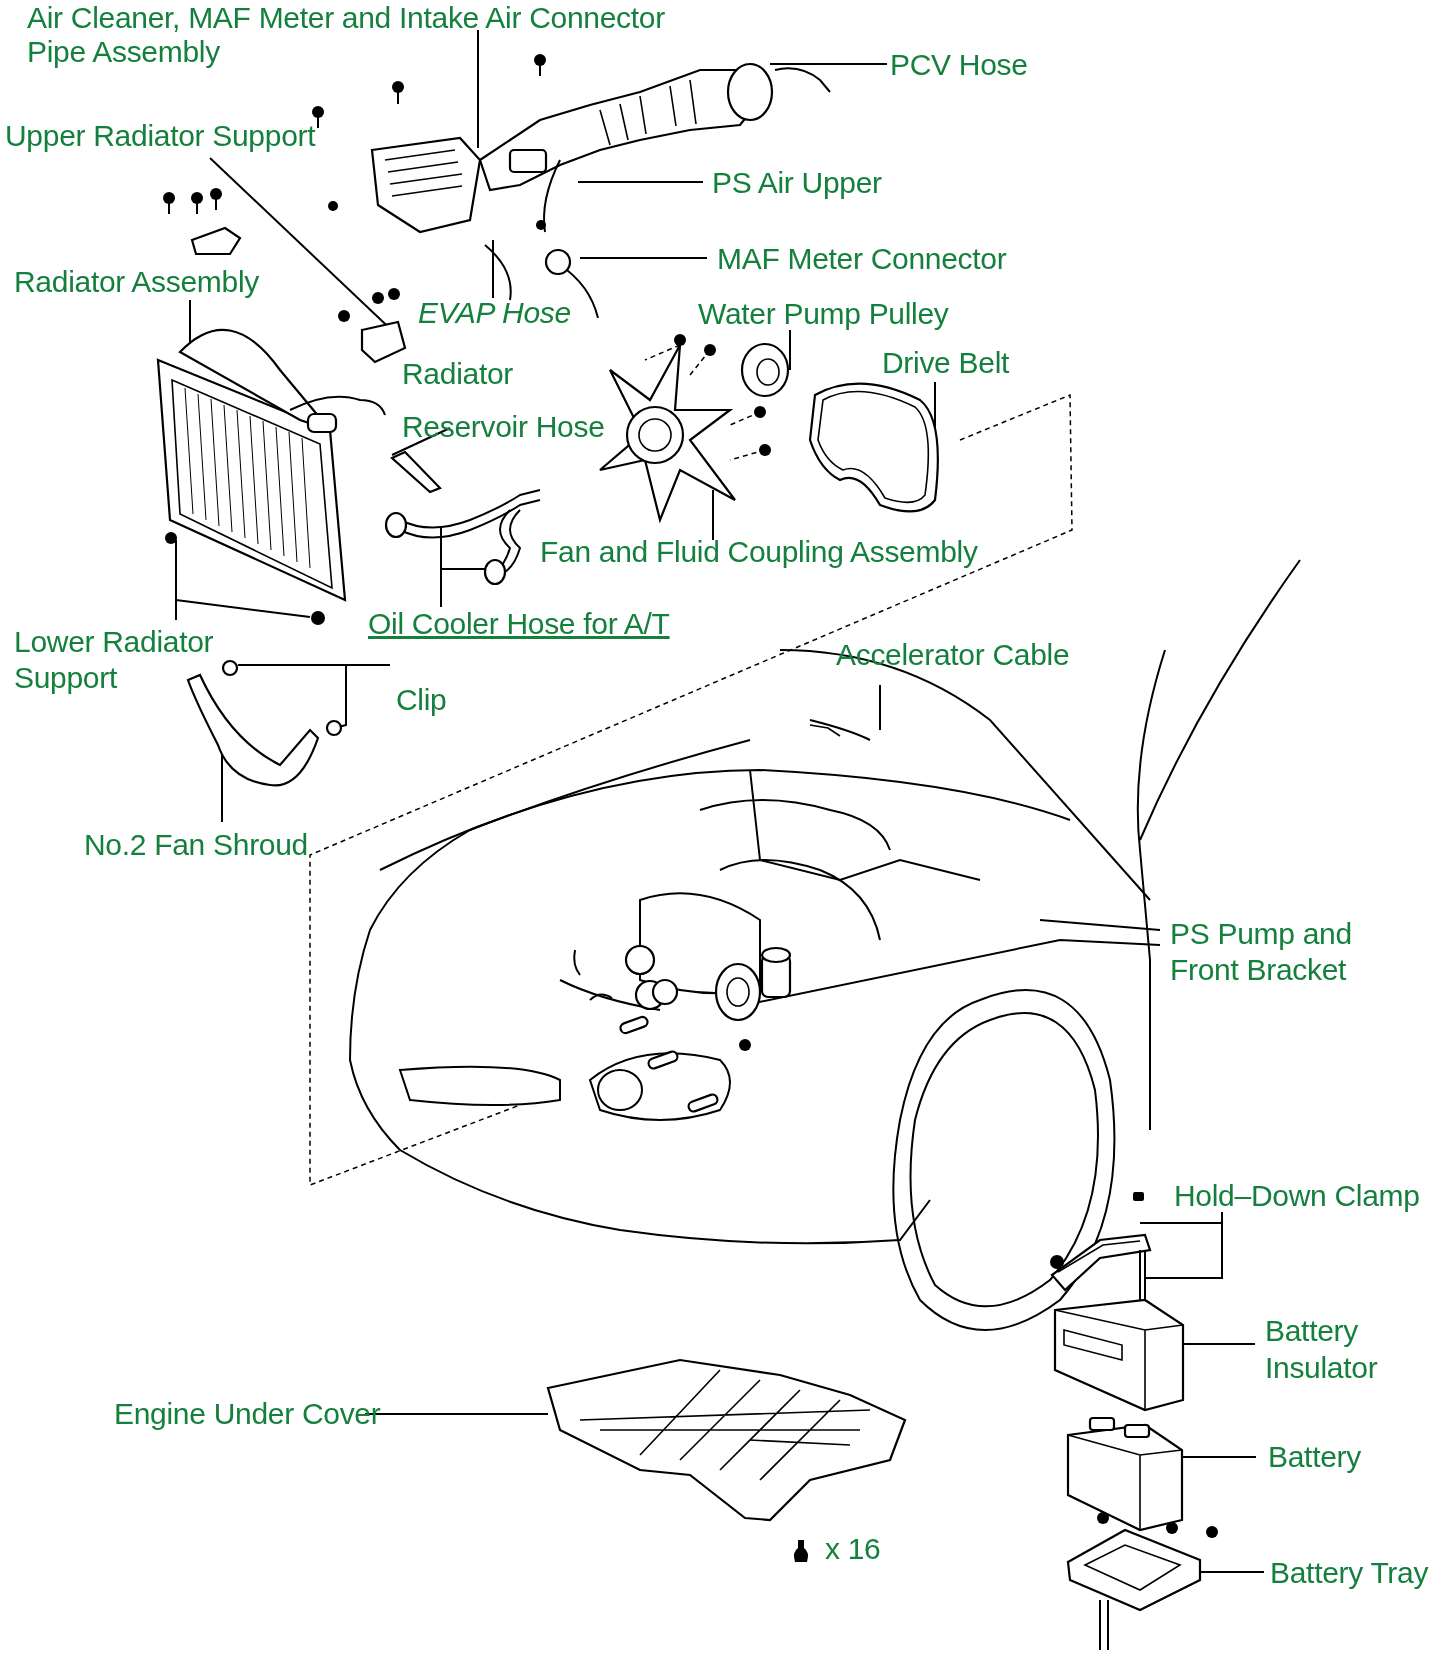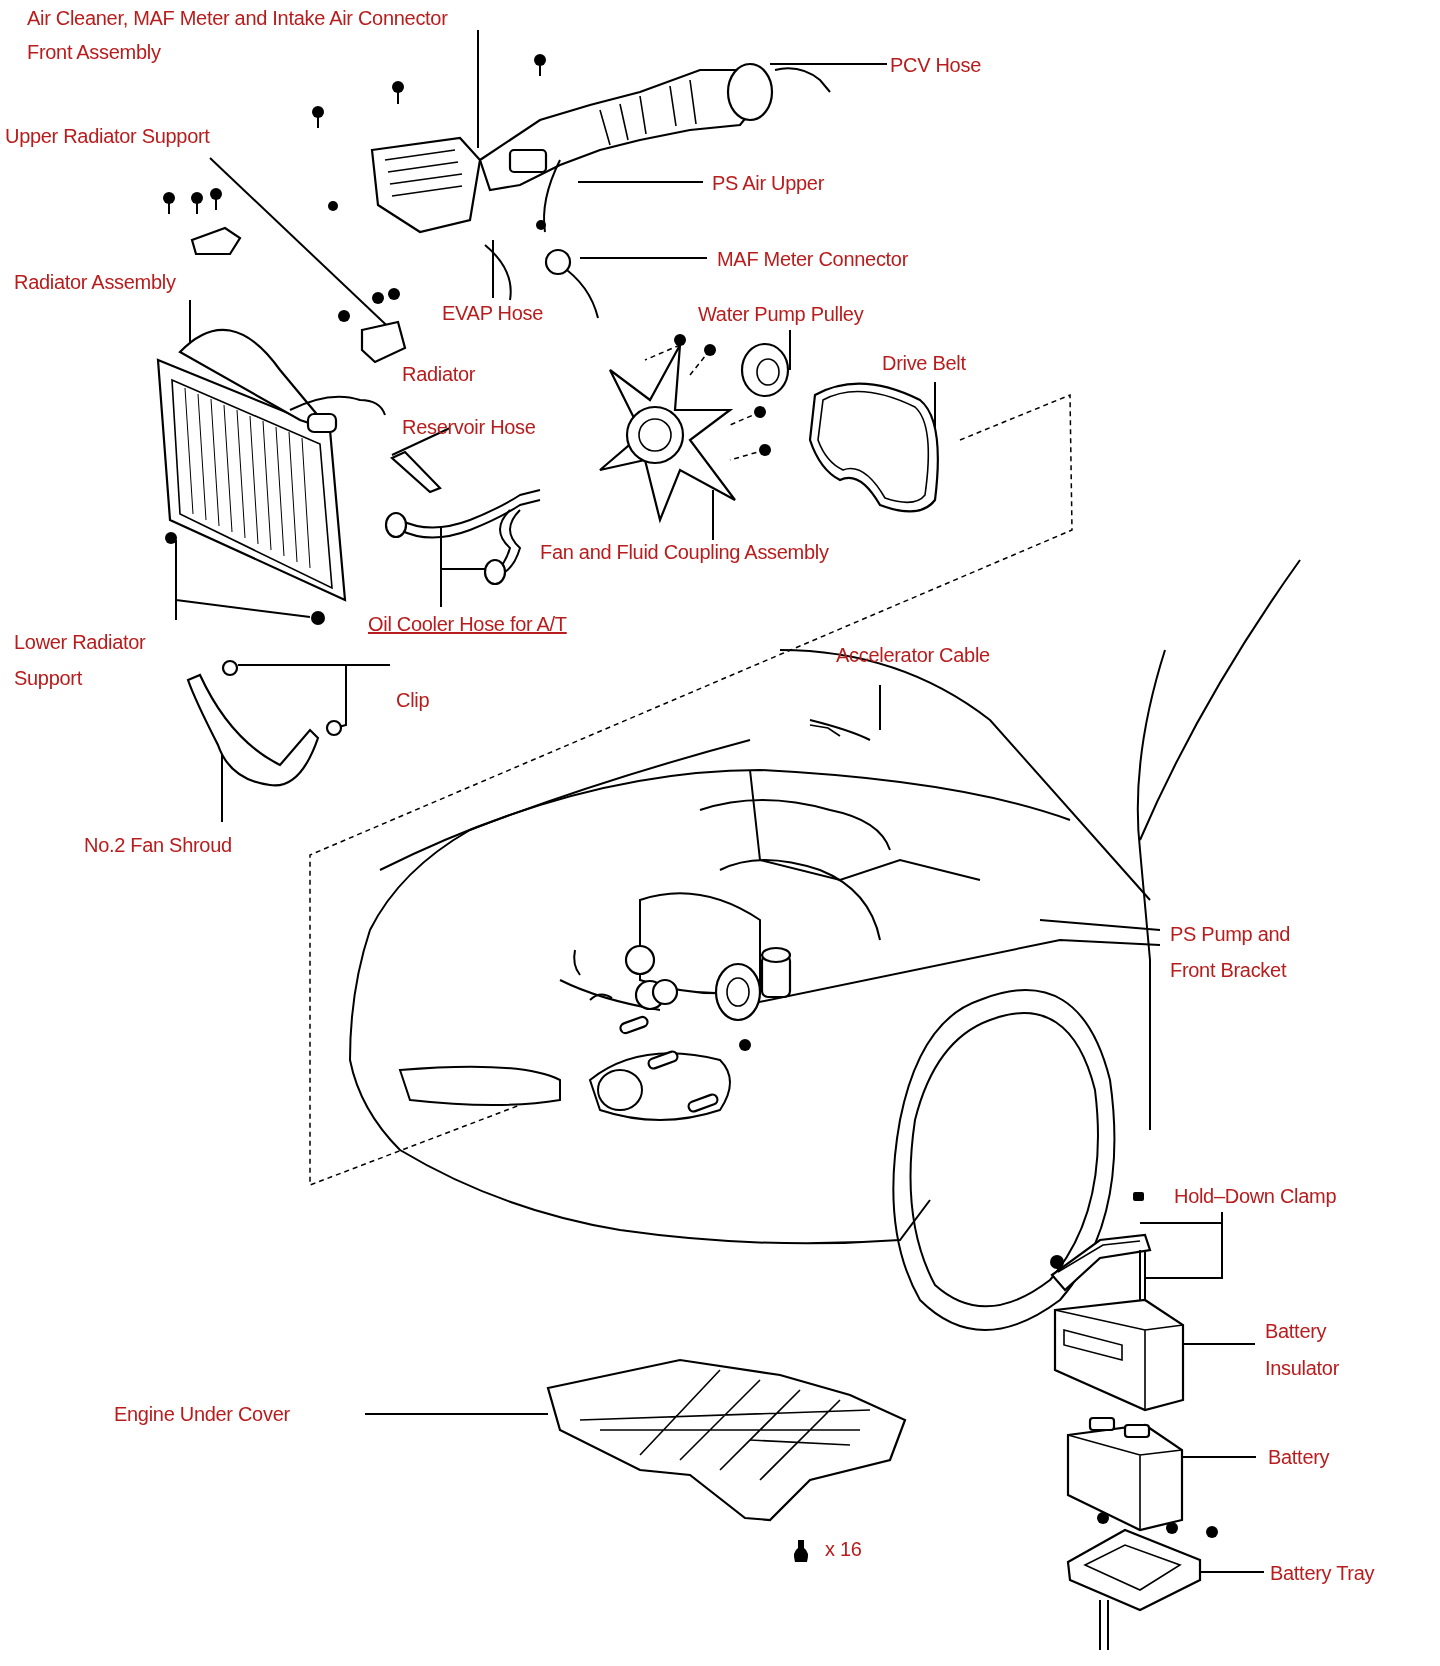--- a/index.html
+++ b/index.html
@@ -1,20 +1,20 @@
 <!DOCTYPE html>
 <html><head>
 <meta charset="utf-8">
 <style>
   html, body { margin: 0; padding: 0; background: #ffffff; }
   body { width: 1440px; height: 1666px; position: relative; overflow: hidden;
          font-family: "Liberation Sans", "DejaVu Sans", sans-serif; color: #000; }
   #art { position: absolute; left: 0; top: 0; width: 1440px; height: 1666px; }
-  .lbl { position: absolute; font-size: 20px; line-height: 36px; white-space: nowrap;
-         letter-spacing: -0.3px; color: #b91c1c; }
+  .lbl { position: absolute; font-size: 30px; line-height: 36px; white-space: nowrap;
+         letter-spacing: -0.3px; color: #15803d; }
   svg .ln { stroke: #000; stroke-width: 2; fill: none; }
   svg .thin { stroke: #000; stroke-width: 1.6; fill: none; }
   svg .dash { stroke: #000; stroke-width: 1.5; fill: none; stroke-dasharray: 5 4; }
   svg .part { stroke: #000; stroke-width: 2.2; fill: #fff; }
   svg .solid { fill: #000; stroke: none; }
 </style>
 </head>
 <body>
 
 <svg id="art" viewBox="0 0 1440 1666">
@@ -197,27 +197,27 @@
     <circle class="solid" cx="1172" cy="1528" r="6"></circle>
     <circle class="solid" cx="1212" cy="1532" r="6"></circle>
     <path class="part" d="M1068 1562 L1125 1530 L1200 1560 L1200 1580 L1140 1610 L1070 1580 Z"></path>
     <path class="thin" d="M1085 1565 L1125 1545 L1180 1565 L1140 1590 Z"></path>
     <line class="ln" x1="1100" y1="1600" x2="1100" y2="1650"></line>
     <line class="ln" x1="1108" y1="1600" x2="1108" y2="1650"></line>
   </g>
 </svg>
 
 <div class="lbl" style="left:27px; top:0px;">Air Cleaner, MAF Meter and Intake Air Connector</div>
-<div class="lbl" style="left:27px; top:34px;">Front Assembly</div>
+<div class="lbl" style="left:27px; top:34px;">Pipe Assembly</div>
 <div class="lbl" style="left:890px; top:47px;">PCV Hose</div>
 <div class="lbl" style="left:5px; top:118px;">Upper Radiator Support</div>
 <div class="lbl" style="left:712px; top:165px;">PS Air Upper</div>
 <div class="lbl" style="left:717px; top:241px;">MAF Meter Connector</div>
 <div class="lbl" style="left:14px; top:264px;">Radiator Assembly</div>
-<div class="lbl" style="left:442px; top:295px;">EVAP Hose</div>
+<div class="lbl" style="left:418px; top:295px;font-style:italic;">EVAP Hose</div>
 <div class="lbl" style="left:698px; top:296px;">Water Pump Pulley</div>
 <div class="lbl" style="left:882px; top:345px;">Drive Belt</div>
 <div class="lbl" style="left:402px; top:356px;">Radiator</div>
 <div class="lbl" style="left:402px; top:409px;">Reservoir Hose</div>
 <div class="lbl" style="left:540px; top:534px;">Fan and Fluid Coupling Assembly</div>
 <div class="lbl" style="left:368px; top:606px;text-decoration:underline;">Oil Cooler Hose for A/T</div>
 <div class="lbl" style="left:14px; top:624px;">Lower Radiator</div>
 <div class="lbl" style="left:14px; top:660px;">Support</div>
 <div class="lbl" style="left:396px; top:650px;margin-top:32px;">Clip</div>
 <div class="lbl" style="left:836px; top:637px;">Accelerator Cable</div>

